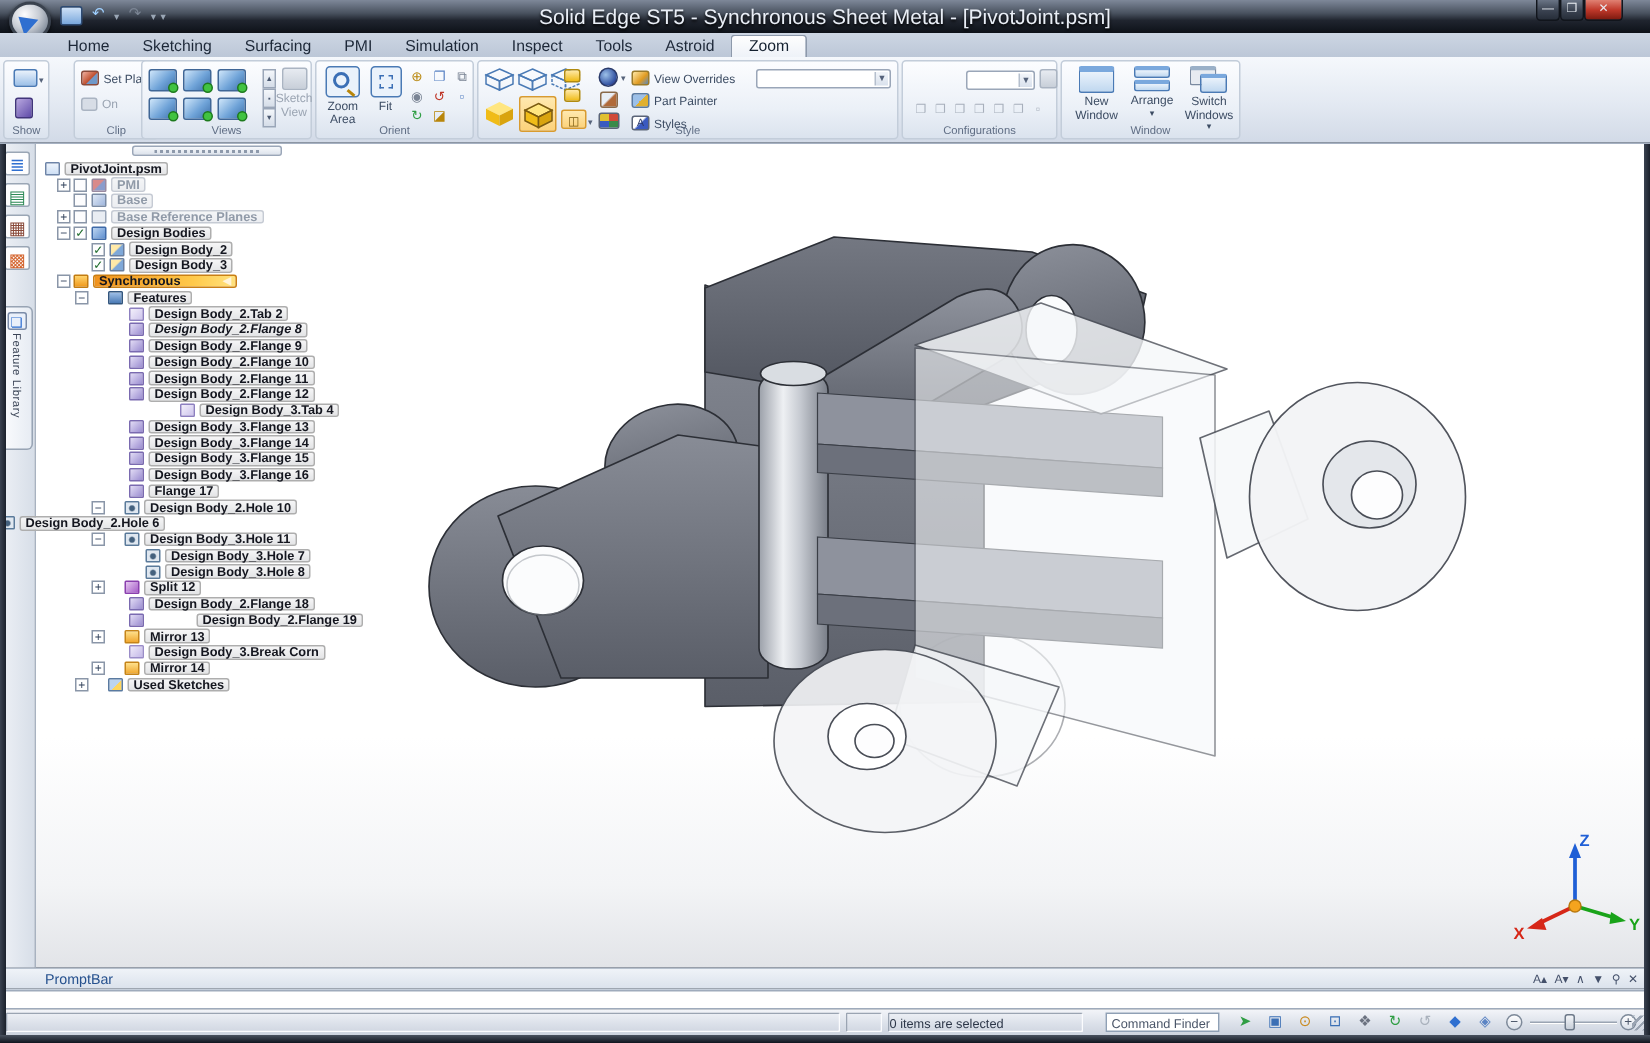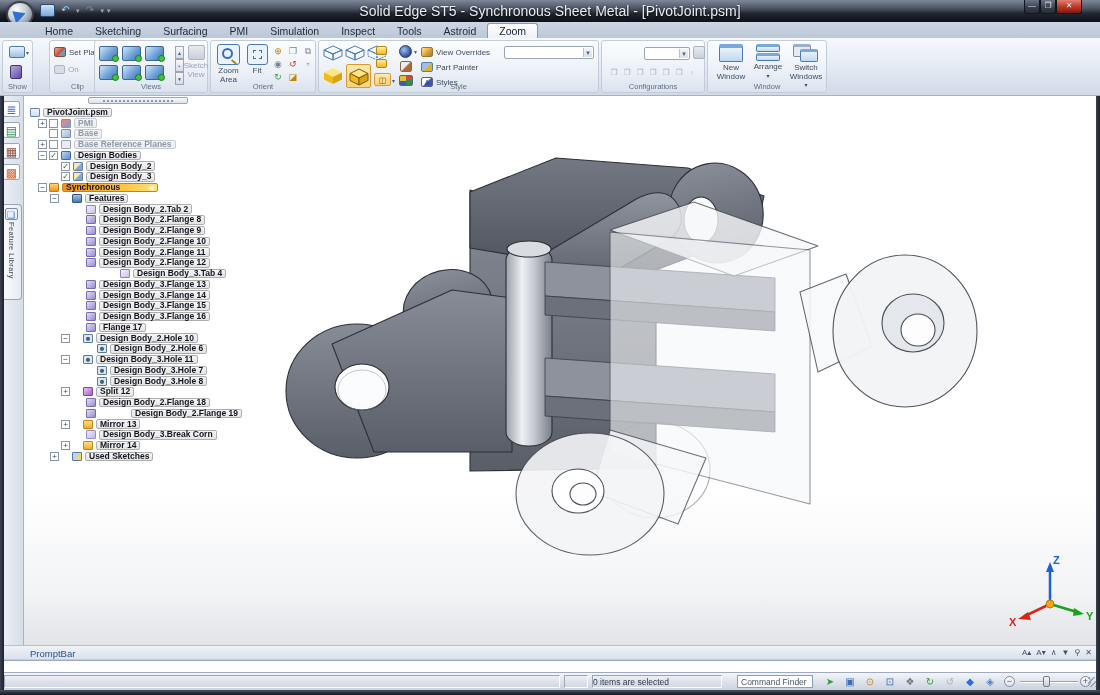--- a/index.html
+++ b/index.html
@@ -452,21 +452,21 @@
       </div>
       <div class="trow" style="padding-left: 50px;">
         <span class="exp g12">−</span>
         <span class="ti ti-features"></span>
         <span class="tlabel">Features</span>
       </div>
       <div class="trow" style="padding-left: 86px;">
         <span class="ti ti-tab"></span>
         <span class="tlabel">Design Body_2.Tab 2</span>
       </div>
-      <div class="trow" style="padding-left: 86px;">
+      <div class="trow" style="padding-left: 86px; font-style: italic;">
         <span class="ti ti-flange"></span>
         <span class="tlabel">Design Body_2.Flange 8</span>
       </div>
       <div class="trow" style="padding-left: 86px;">
         <span class="ti ti-flange"></span>
         <span class="tlabel">Design Body_2.Flange 9</span>
       </div>
       <div class="trow" style="padding-left: 86px;">
         <span class="ti ti-flange"></span>
         <span class="tlabel">Design Body_2.Flange 10</span>
@@ -501,21 +501,21 @@
       </div>
       <div class="trow" style="padding-left: 86px;">
         <span class="ti ti-flange"></span>
         <span class="tlabel">Flange 17</span>
       </div>
       <div class="trow" style="padding-left: 61px;">
         <span class="exp g12">−</span>
         <span class="ti ti-hole"></span>
         <span class="tlabel">Design Body_2.Hole 10</span>
       </div>
-      <div class="trow" style="padding-left: 97px;">
+      <div class="trow" style="">
         <span class="ti ti-hole"></span>
         <span class="tlabel">Design Body_2.Hole 6</span>
       </div>
       <div class="trow" style="padding-left: 61px;">
         <span class="exp g12">−</span>
         <span class="ti ti-hole"></span>
         <span class="tlabel">Design Body_3.Hole 11</span>
       </div>
       <div class="trow" style="padding-left: 97px;">
         <span class="ti ti-hole"></span>

